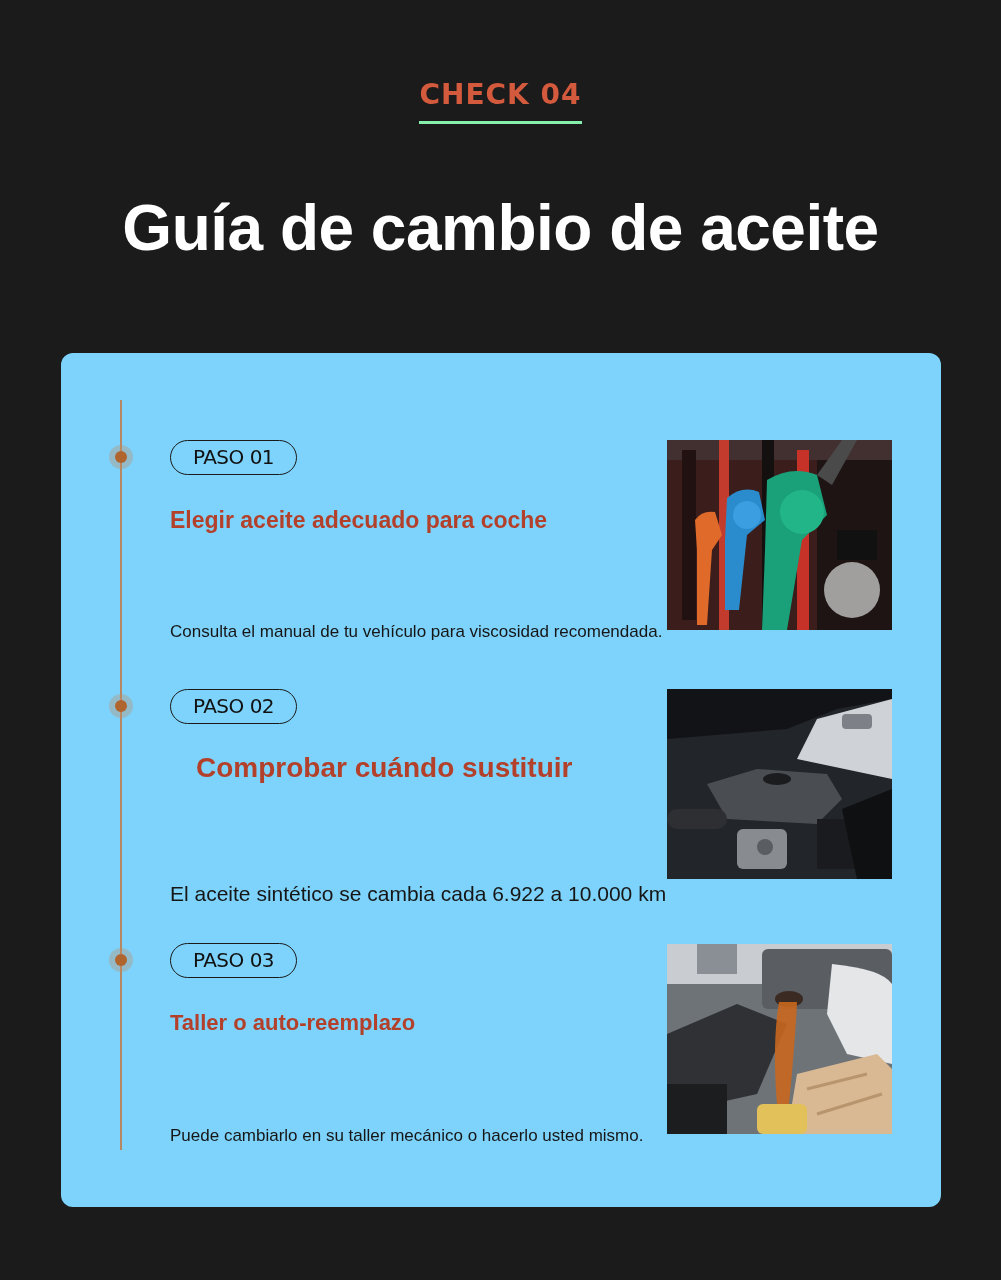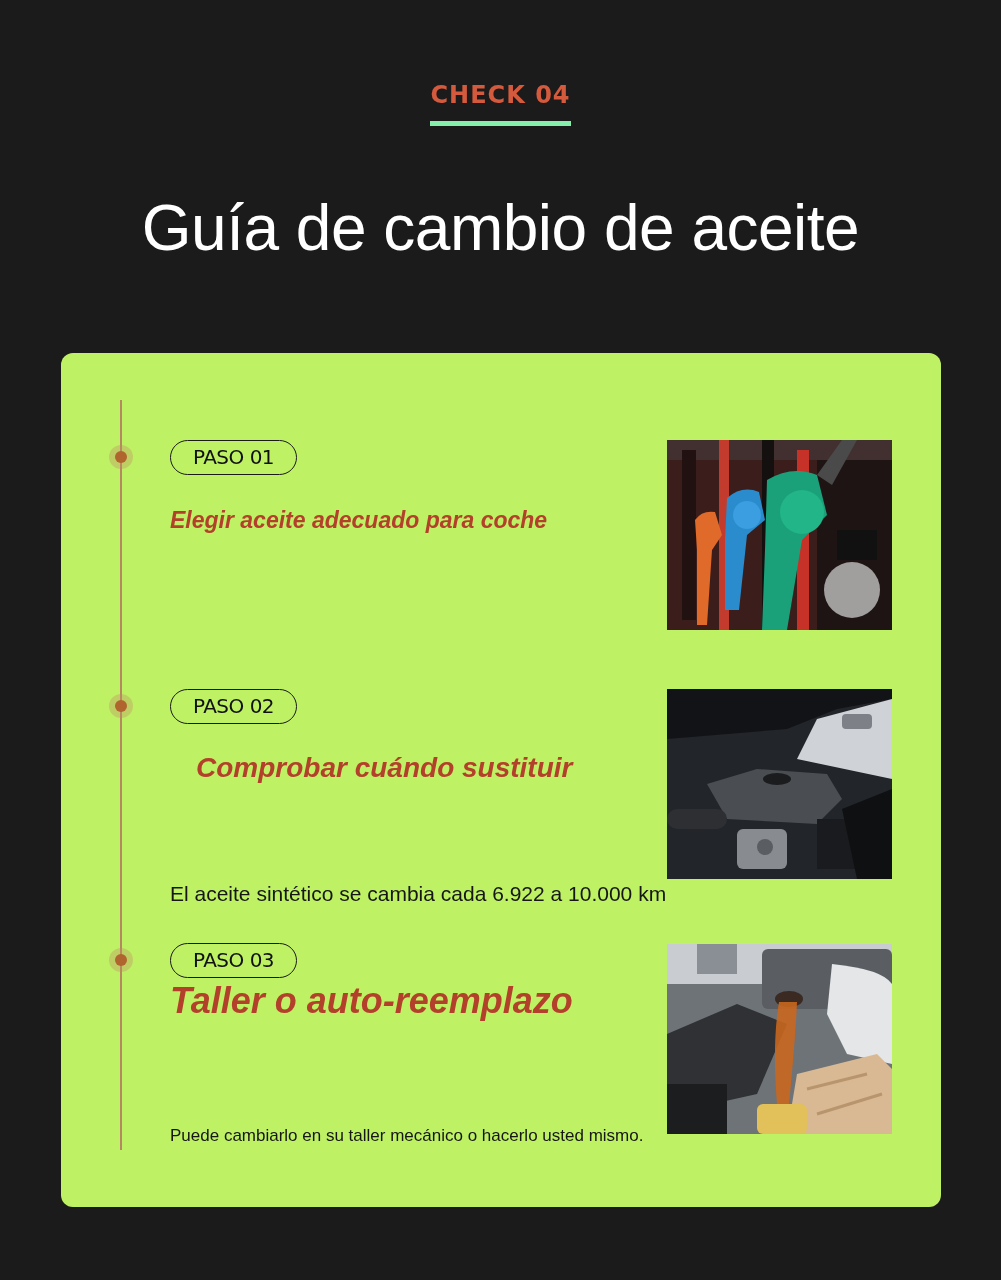--- a/index.html
+++ b/index.html
@@ -16,47 +16,47 @@
       position: absolute;
       left: 0; right: 0;
       top: 77px;
       text-align: center;
     }
     .eyebrow-text {
       display: inline-block;
       color: #d35a3c;
       font-family: "DejaVu Sans", sans-serif;
       font-weight: bold;
-      font-size: 24px;
+      font-size: 28px;
       letter-spacing: 1px;
       line-height: 36px;
       padding-bottom: 8px;
-      border-bottom: 5px solid #86efac;
+      border-bottom: 3px solid #86efac;
     }
 
     .page-title {
       position: absolute;
       left: 0; right: 0;
       top: 188px;
       text-align: center;
       color: #ffffff;
       font-family: "Liberation Sans", sans-serif;
-      font-weight: normal;
+      font-weight: bold;
       font-size: 64px;
       line-height: 80px;
       letter-spacing: -0.5px;
     }
 
     .card {
       position: absolute;
       left: 61px;
       top: 353px;
       width: 880px;
       height: 854px;
-      background: #bef264;
+      background: #7dd3fc;
       border-radius: 12px;
     }
 
     .timeline-line {
       position: absolute;
       left: 59px;
       top: 47px;
       width: 2px;
       height: 750px;
       background: #b58762;
@@ -92,21 +92,20 @@
       color: #111;
       letter-spacing: -0.5px;
     }
     .step-title {
       position: absolute;
       left: 109px;
       color: #b3402a;
       font-family: "Liberation Sans", sans-serif;
       font-weight: bold;
       white-space: nowrap;
-      font-style: italic;
     }
     .step-desc {
       position: absolute;
       left: 109px;
       color: #161616;
       font-family: "Liberation Sans", sans-serif;
       white-space: pre;
       z-index: 2;
     }
     .step-image {
@@ -131,20 +130,21 @@
   <h1 class="page-title">Guía de cambio de aceite</h1>
 
   <div class="card">
     <div class="timeline-line"></div>
 
     <div class="step" style="top:0;">
       <div class="step-dot" style="top:92px;"></div>
       <div class="step-badge" style="top:87px;">PASO 01</div>
       <div class="step-title" style="top:152px; font-size:23px; line-height:30px;">Elegir aceite adecuado para coche</div>
       <div class="step-desc" style="top:214px; font-size:17px; line-height:26px;">
+        <div>Consulta el manual de tu vehículo para viscosidad recomendada.</div>
       </div>
       <div class="step-image" style="top:87px;">
         <svg viewBox="0 0 225 190" preserveAspectRatio="none">
           <rect width="225" height="190" fill="#2a1716"></rect>
           <rect x="0" y="0" width="225" height="190" fill="#3b1d1b"></rect>
           <rect x="150" y="0" width="75" height="190" fill="#1e1414"></rect>
           <rect x="0" y="0" width="225" height="20" fill="#41302f"></rect>
           <rect x="15" y="10" width="14" height="170" fill="#211"></rect>
           <rect x="52" y="0" width="10" height="190" fill="#c23b2d"></rect>
           <rect x="95" y="0" width="12" height="190" fill="#151010"></rect>
@@ -181,21 +181,21 @@
           <circle cx="98" cy="158" r="8" fill="#5a5d62"></circle>
           <rect x="150" y="130" width="60" height="50" fill="#1a1b1e"></rect>
           <path d="M175 120 L225 100 L225 190 L190 190 Z" fill="#0f1012"></path>
         </svg>
       </div>
     </div>
 
     <div class="step" style="top:0;">
       <div class="step-dot" style="top:595px;"></div>
       <div class="step-badge" style="top:590px;">PASO 03</div>
-      <div class="step-title" style="top:628px; font-size:36px; line-height:40px;">Taller o auto-reemplazo</div>
+      <div class="step-title" style="top:650px; font-size:22px; line-height:40px;">Taller o auto-reemplazo</div>
       <div class="step-desc" style="top:718px; font-size:17px; line-height:26px;">
         <div>Puede cambiarlo en su taller mecánico o hacerlo usted mismo.</div>
       </div>
       <div class="step-image" style="top:591px;">
         <svg viewBox="0 0 225 190" preserveAspectRatio="none">
           <rect width="225" height="190" fill="#6e7378"></rect>
           <rect x="0" y="0" width="225" height="40" fill="#c9cdd2"></rect>
           <rect x="30" y="0" width="40" height="30" fill="#8a8f95"></rect>
           <rect x="95" y="5" width="130" height="60" rx="6" fill="#5a5e63"></rect>
           <path d="M165 20 Q215 25 225 40 V120 L180 110 L160 70 Z" fill="#e4e6e8"></path>

